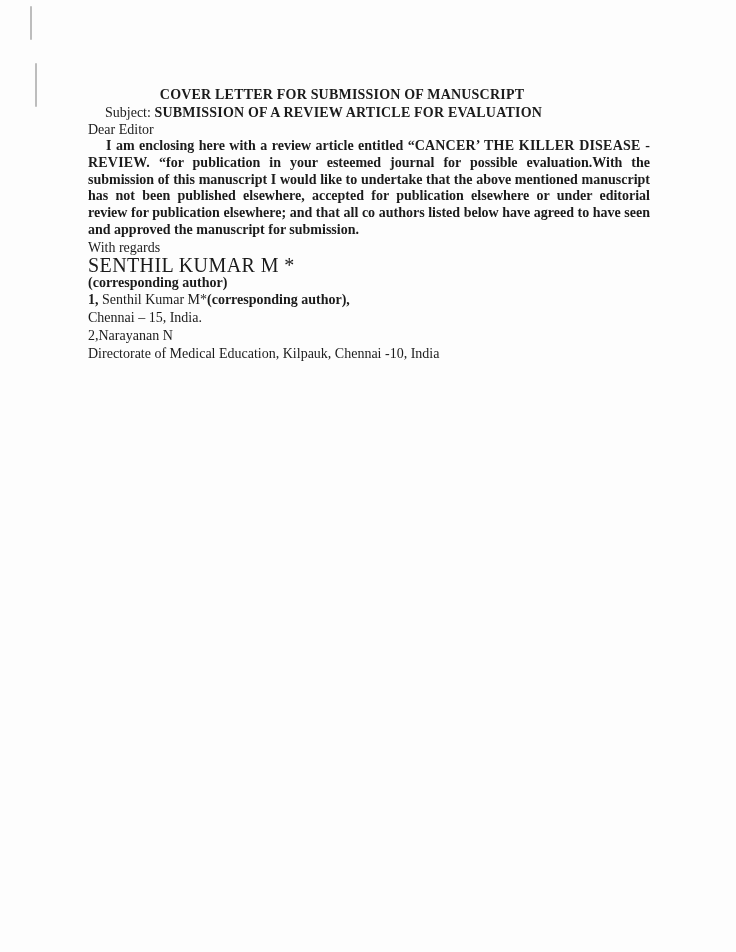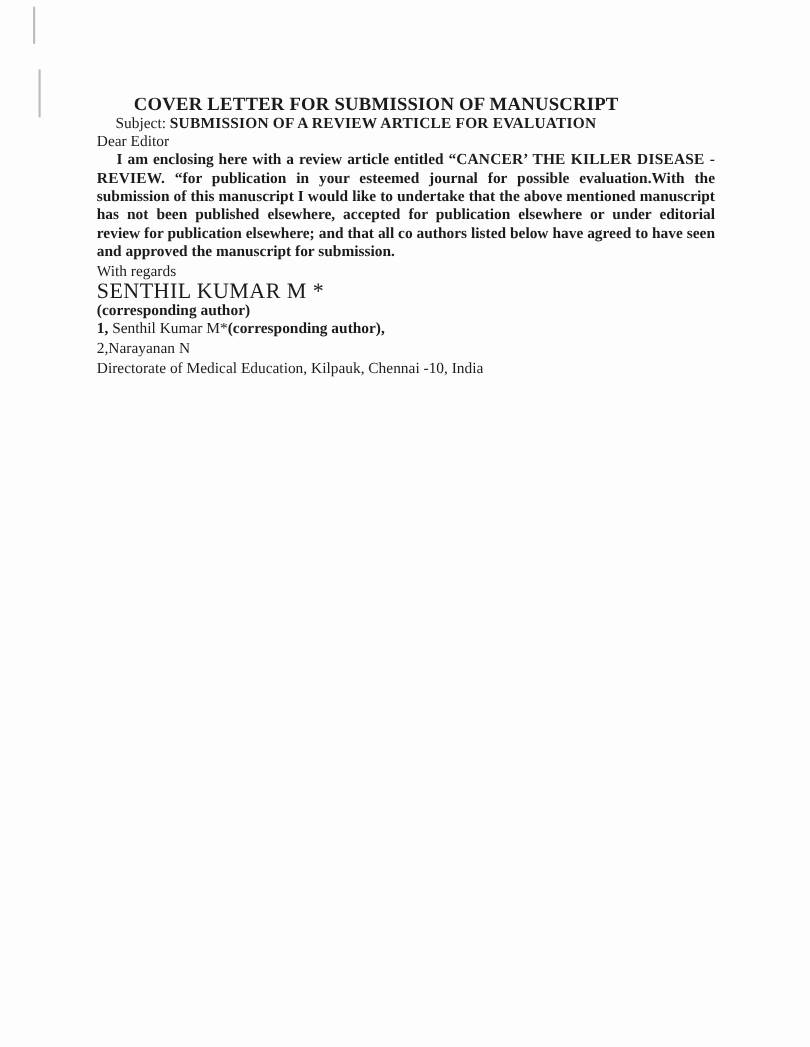--- a/index.html
+++ b/index.html
@@ -33,21 +33,21 @@
     left: 88px;
     right: 86px;
     top: 0;
     padding-top: 86px;
     font-size: 14px;
     line-height: 17px;
   }
   .doc p, .doc h1, .doc h2 { margin: 0; }
 
   .title {
-    font-size: 17px;
+    font-size: 14px;
     font-weight: bold;
     line-height: 18px;
     text-align: center;
     padding-right: 54px;
     letter-spacing: 0.2px;
   }
   .subject {
     margin-top: 14px;
     padding-left: 17px;
   }
@@ -99,19 +99,20 @@
     <p class="regards">With regards</p>
 
     <p class="signatory">SENTHIL KUMAR M *</p>
 
     <p class="role">(corresponding author)</p>
 
 
     <p class="author-name-line"><b>1,</b><span> Senthil Kumar M*</span><b>(corresponding author),</b></p>
 
 
+    <p class="location">Chennai – 15, India.</p>
 
     <p class="author2-line">2,Narayanan N</p>
 
     <p class="affiliation2">Directorate of Medical Education, Kilpauk, Chennai -10, India</p>
 
   </div>
 </div>
 
 </body></html>

